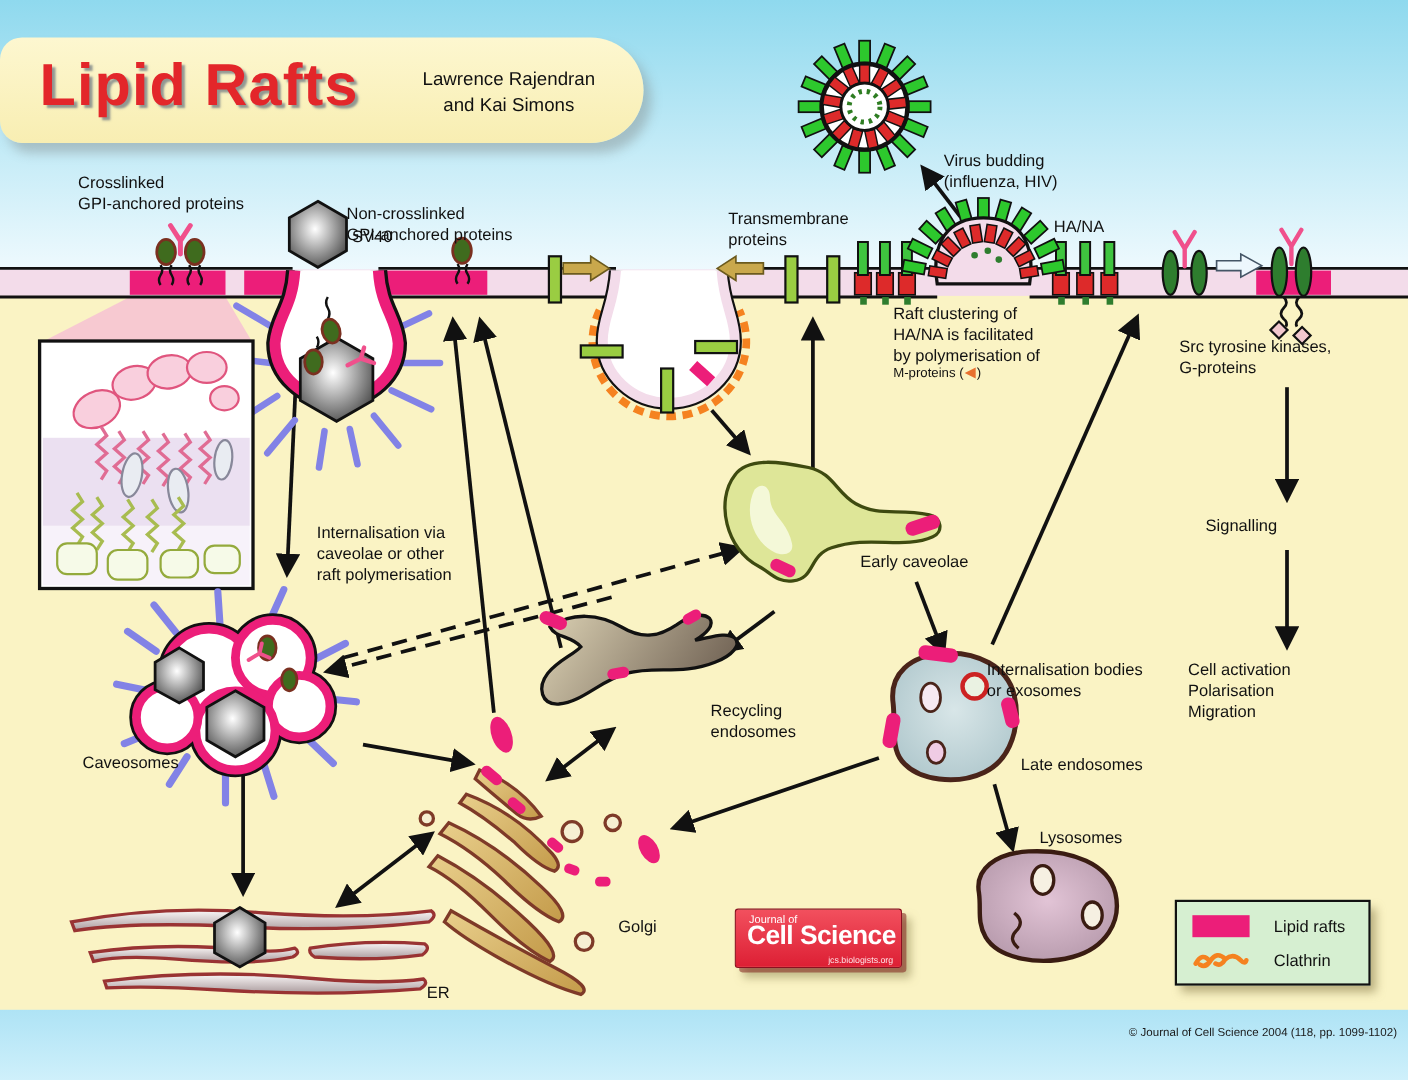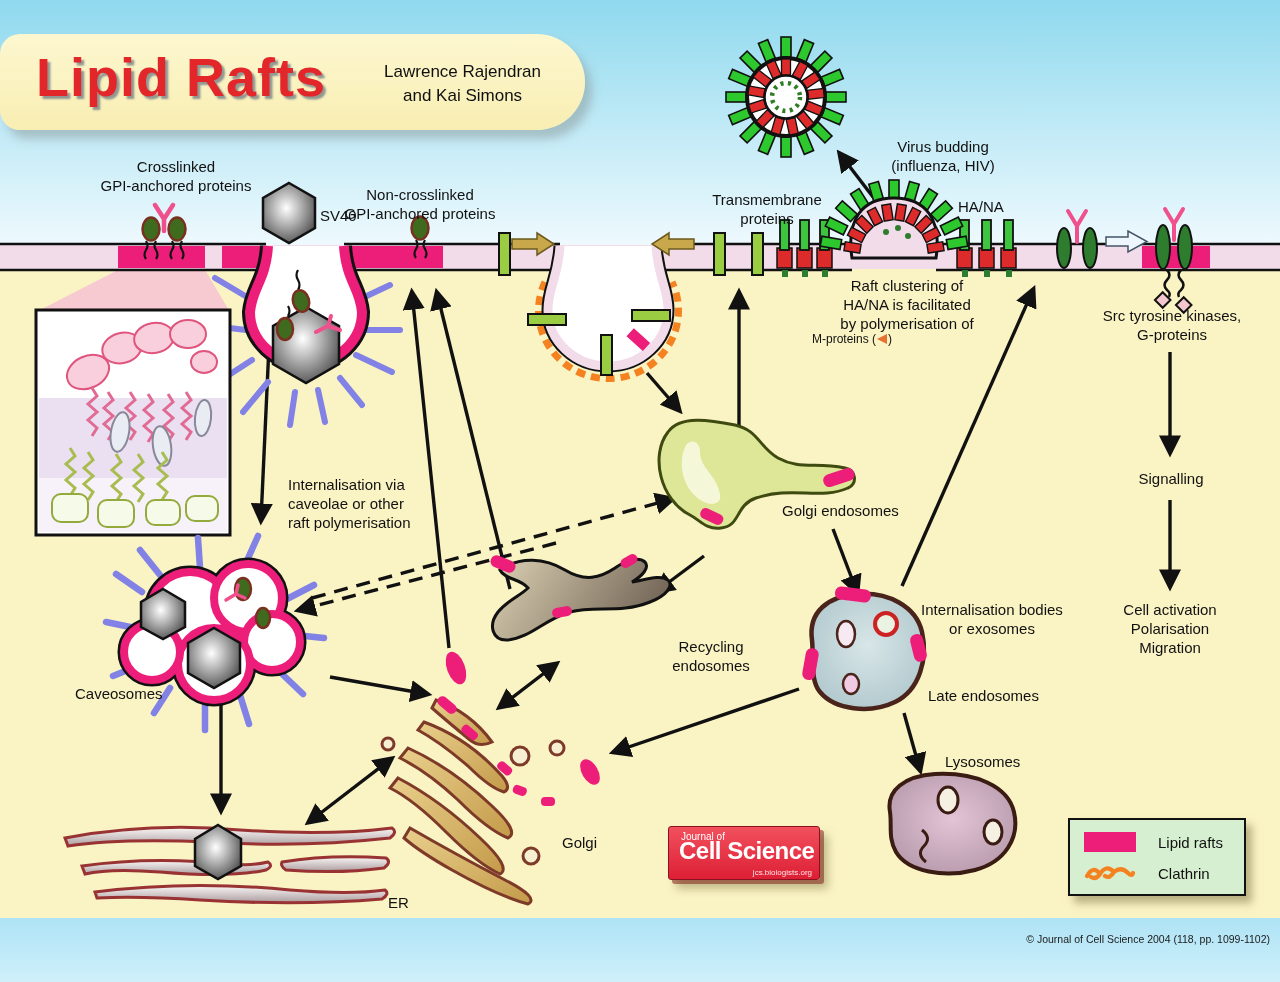--- a/index.html
+++ b/index.html
@@ -1,20 +1,20 @@
 <!DOCTYPE html>
 <html><head>
 <meta charset="utf-8">
 <style>
   html,body{margin:0;padding:0;background:#888;}
   #poster{position:relative;width:1280px;height:982px;overflow:hidden;
           font-family:"Liberation Sans",sans-serif;color:#111;padding-left:28px;}
   #art{position:absolute;left:0;top:0;width:1280px;height:982px;}
   .lbl{position:absolute;font-size:15px;line-height:1.28;white-space:pre-line;
-       text-align:center;color:#111;}
+       color:#111;}
   .lbl.left{text-align:left;}
   
   #banner{position:absolute;left:0;top:34px;width:585px;height:96px;
           background:linear-gradient(180deg,#FDF7D0,#F8EEB2);
           border-radius:20px 48px 48px 20px;
           box-shadow:7px 9px 10px rgba(130,140,140,.45);}
   #title{position:absolute;left:36px;top:12px;font-size:54px;font-weight:bold;
          color:#E3262A;letter-spacing:1px;
          text-shadow:3px 3px 2px rgba(110,120,130,.75);}
   #authors{position:absolute;right:44px;top:26px;font-size:17px;line-height:1.4;
@@ -492,21 +492,21 @@
 <div class="lbl" style="left:1072px;top:306px;width:200px;">Src tyrosine kinases,
 G-proteins</div>
 <div class="lbl" style="left:1096px;top:469px;width:150px;">Signalling</div>
 <div class="lbl" style="left:1080px;top:600px;width:180px;">Cell activation
 Polarisation
 Migration</div>
 <div class="lbl left" style="left:288px;top:475px;width:200px;">Internalisation via
 caveolae or other
 raft polymerisation</div>
 
-<div class="lbl left" style="left:782px;top:501px;">Golgi endosomes</div>
+<div class="lbl left" style="left:782px;top:501px;">Early caveolae</div>
 <div class="lbl" style="left:646px;top:637px;width:130px;">Recycling
 endosomes</div>
 <div class="lbl" style="left:897px;top:600px;width:190px;">Internalisation bodies
 or exosomes</div>
 <div class="lbl left" style="left:928px;top:686px;">Late endosomes</div>
 <div class="lbl left" style="left:945px;top:752px;">Lysosomes</div>
 <div class="lbl left" style="left:75px;top:684px;">Caveosomes</div>
 <div class="lbl left" style="left:562px;top:833px;">Golgi</div>
 <div class="lbl left" style="left:388px;top:893px;">ER</div>
 

